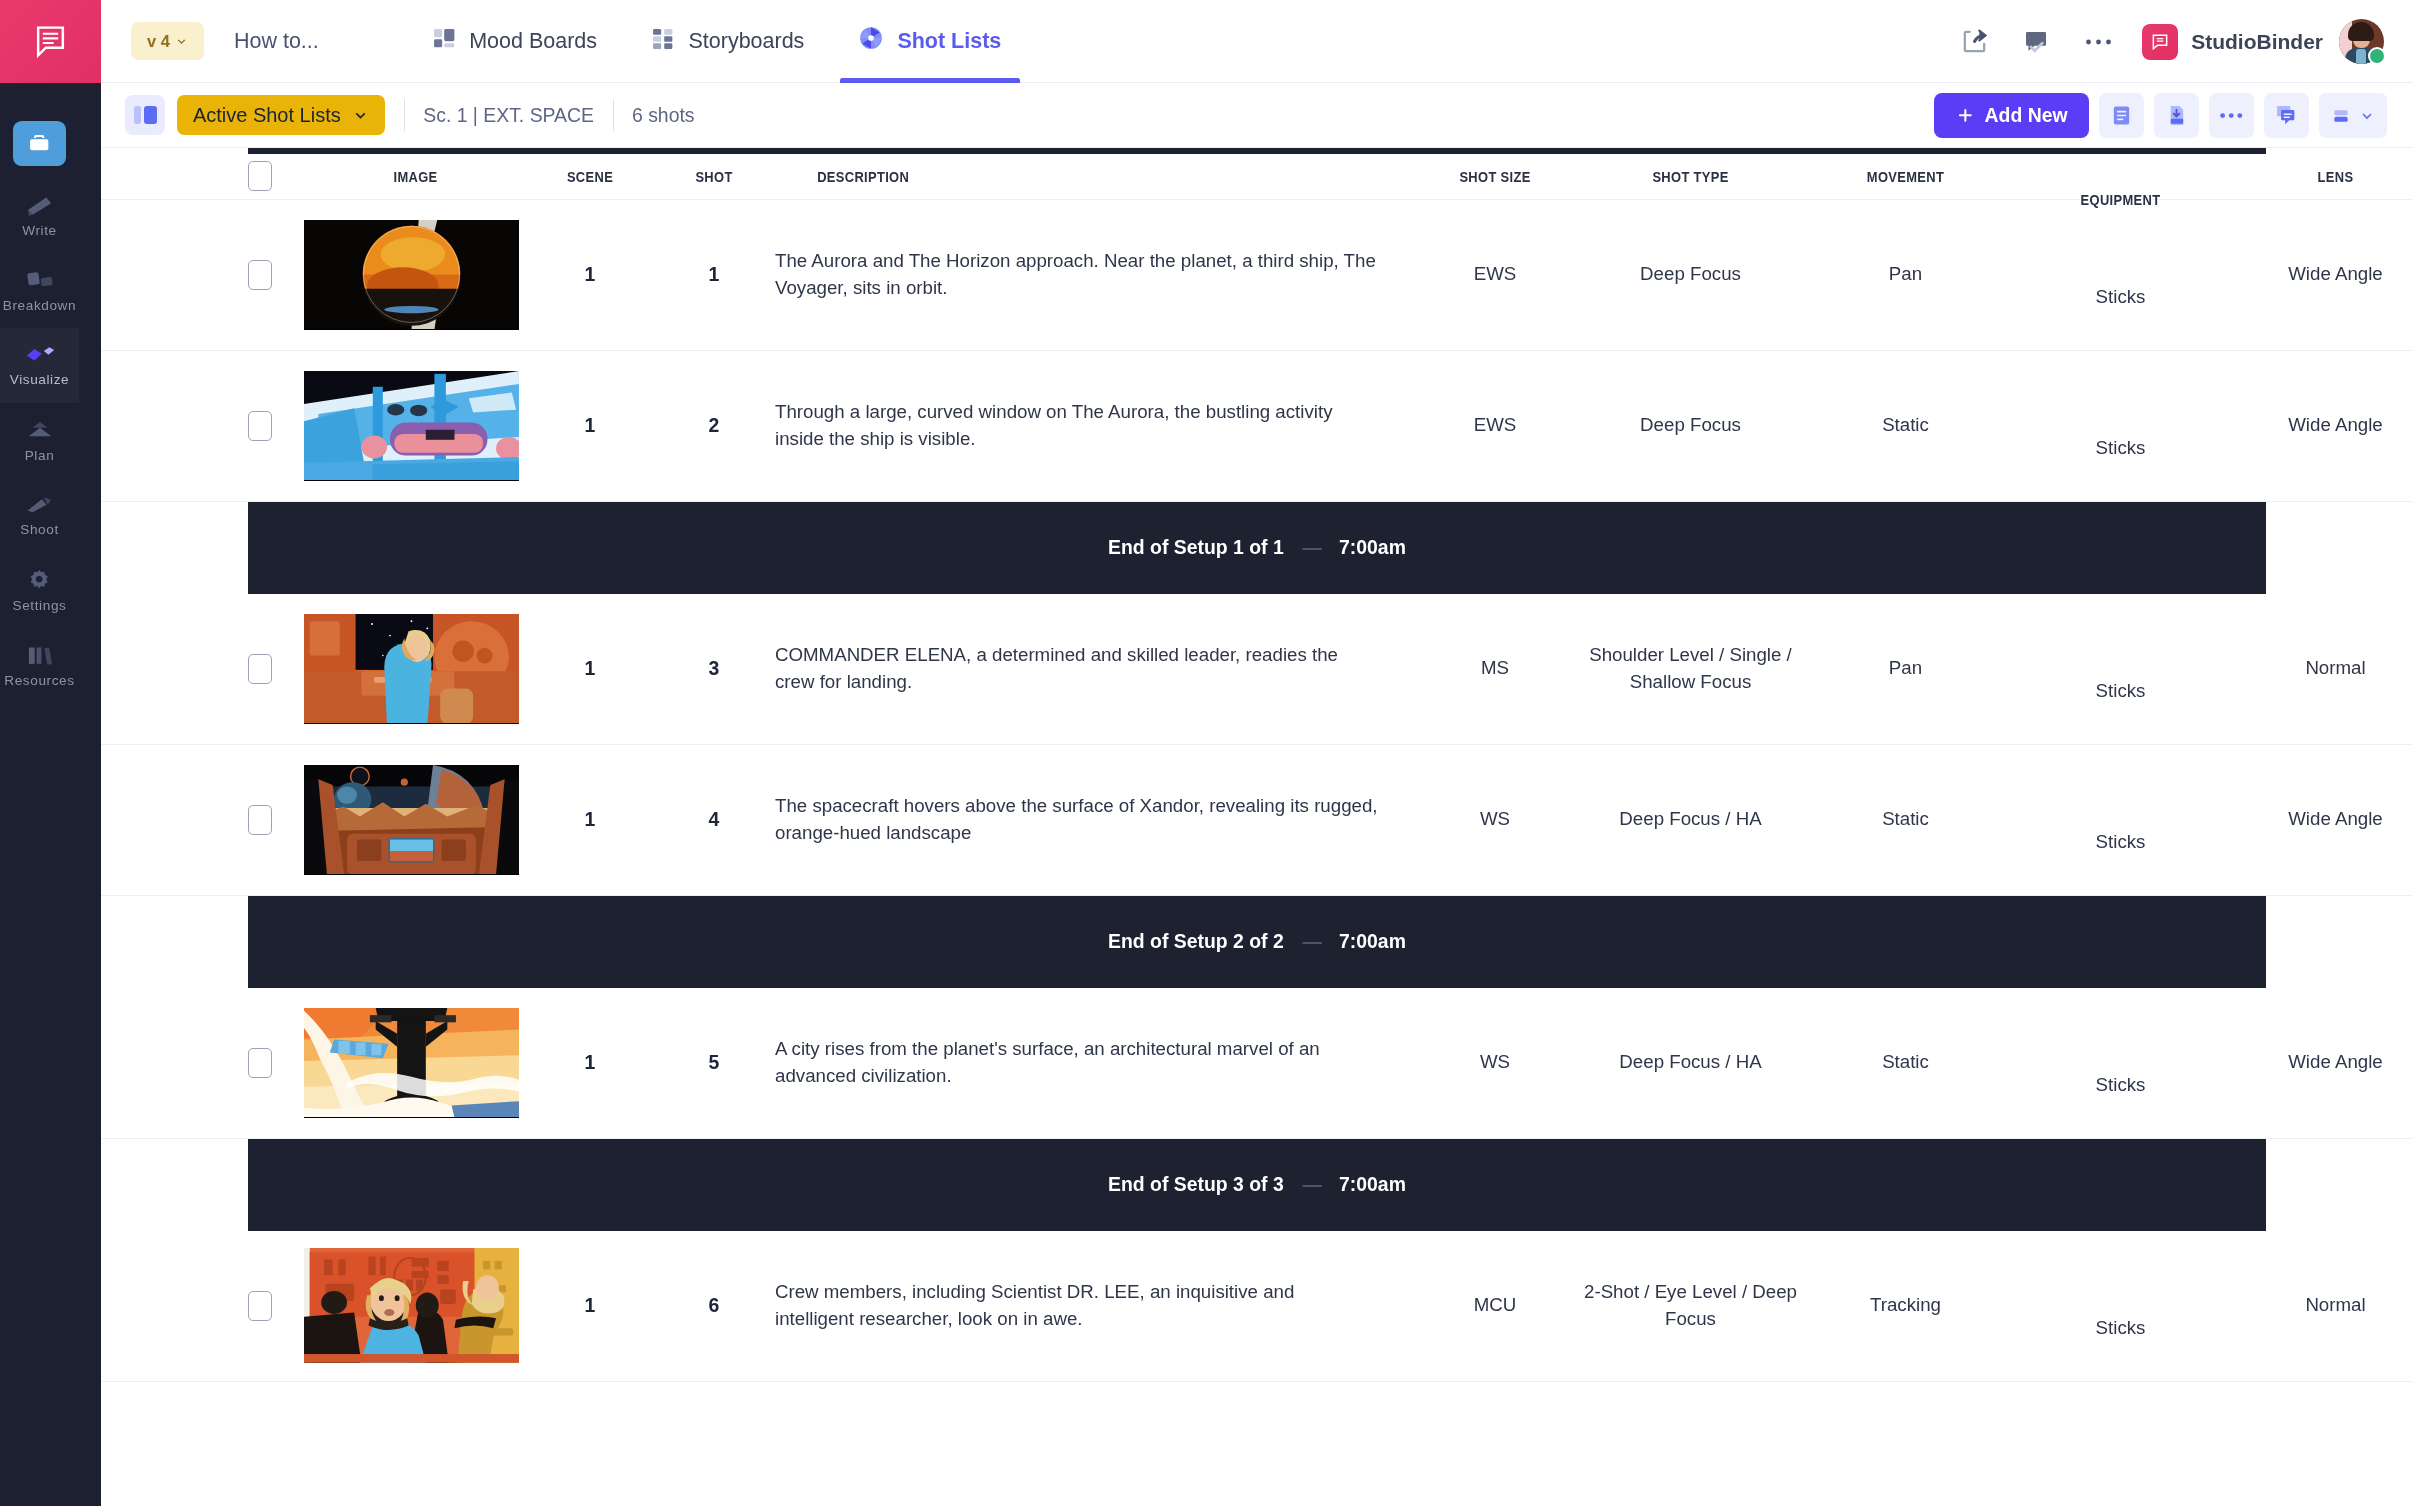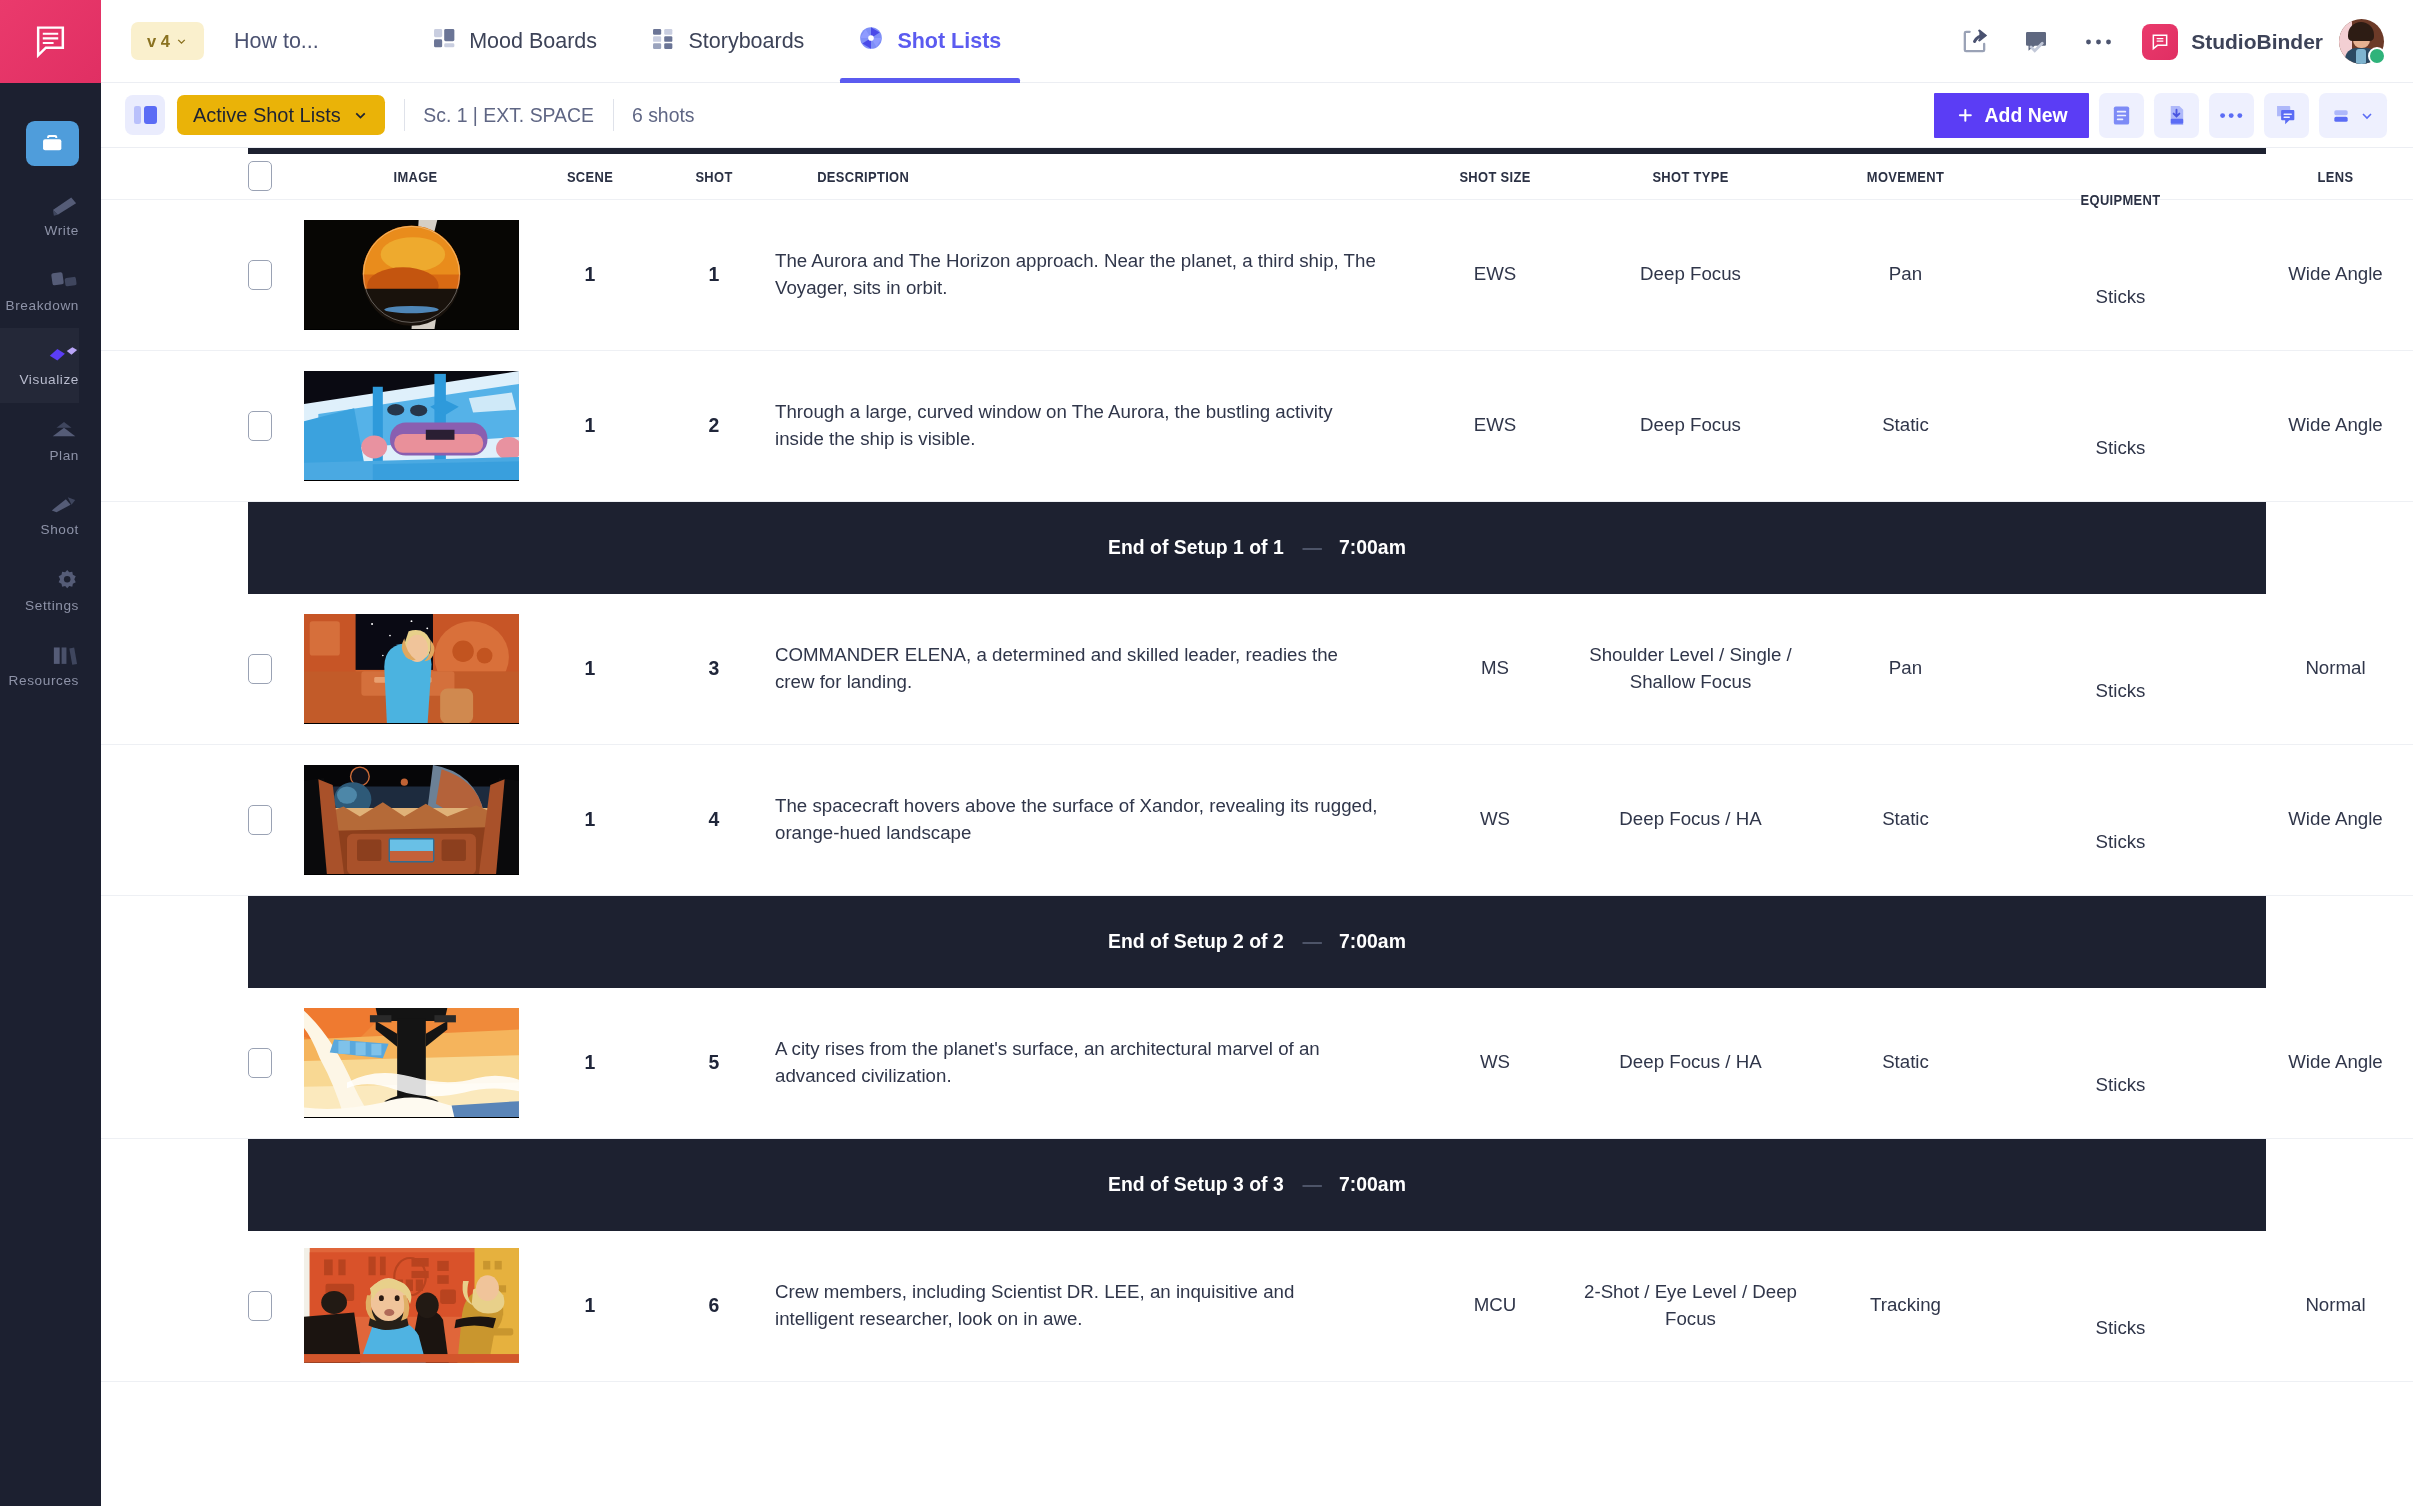--- a/index.html
+++ b/index.html
@@ -19,21 +19,21 @@
     flex: 0 0 101px;
   }
   .rail-logo {
     width: 101px; height: 83px;
     background: linear-gradient(135deg,#ea3a6c 0%,#e02f63 100%);
     display: flex; align-items: center; justify-content: center;
   }
   .rail-items { width: 101px; padding-top: 26px; }
   .rail-item {
     width: 79px; height: 75px;
-    display: flex; flex-direction: column; align-items: flex-end; justify-content: center;
+    display: flex; flex-direction: column; align-items: center; justify-content: center;
     gap: 4px; cursor: pointer;
   }
   .rail-item.first { height: 69px; }
   .rail-item.active { background: #242838; }
   .rail-ico { display: block; }
   .rail-label {
     font-size: 13.6px; color: #8e93a8; letter-spacing: 0.6px; font-weight: 400;
   }
   .rail-item.active .rail-label { color: #b9bcce; }
   .briefcase-btn {
@@ -108,21 +108,21 @@
   .pt-b { width: 13px; height: 18.7px; background:#5b6cf5; border-radius:2.9px; margin-left:2.9px; }
   .dropdown {
     margin-left: 11.5px; background:#eab308; border-radius: 7.2px;
     padding: 8.6px 16px; display:flex; align-items:center; gap: 11.5px; cursor:pointer;
   }
   .dropdown span { font-size: 20px; color:#1d2333; font-weight:400; }
   .tb-sep { width:0.7px; height: 32px; background:#dfe2ea; margin: 0 18.7px; }
   .tb-meta { font-size: 19.4px; color:#5f6684; white-space:nowrap; }
   .toolbar-right { position:absolute; right: 26px; top:0; height:65px; display:flex; align-items:center; gap: 10px;}
   .add-new {
-    background:#5b3df5; color:#fff; border:none; border-radius: 1px;
+    background:#5b3df5; color:#fff; border:none; border-radius: 8px;
     height: 45px; padding: 0 21.5px; display:flex; align-items:center; gap:10px;
     font-size: 19.4px; font-weight: 600; cursor:pointer; font-family:"Liberation Sans",sans-serif;
   }
   .sq-btn {
     width: 45px; height: 45px; border-radius: 7.2px; background:#eef0fe;
     display:flex; align-items:center; justify-content:center; cursor:pointer;
   }
   .sq-btn.wide { width: 68px; gap: 7.2px; }
 
   

